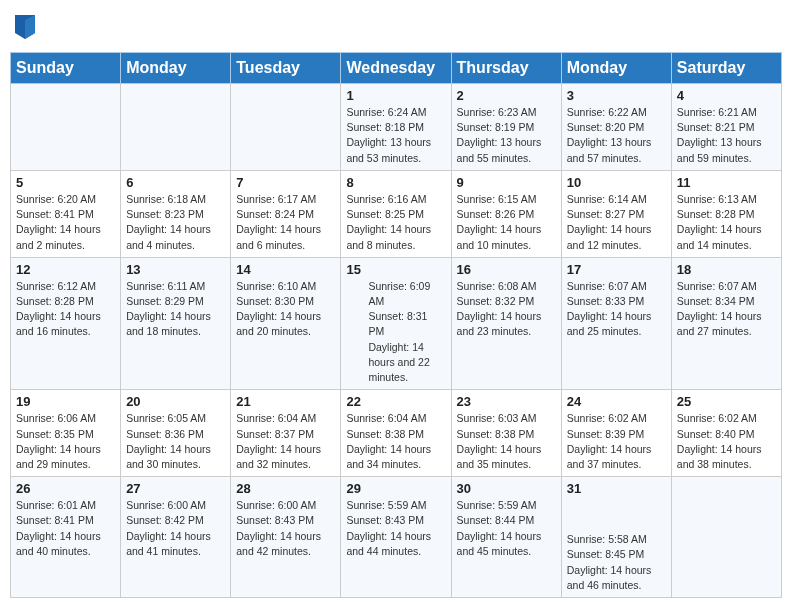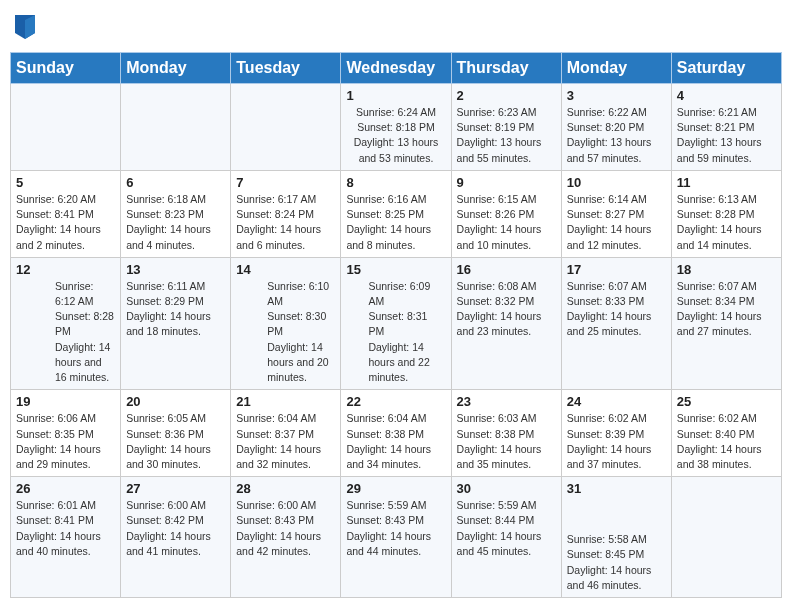--- a/index.html
+++ b/index.html
@@ -120,21 +120,21 @@
         <th>Saturday</th>
       </tr>
   </thead>
   <tbody id="calendar-body">
   <tr>
         <td class="empty-cell"></td>
         <td class="empty-cell"></td>
         <td class="empty-cell"></td>
         <td>
           <div class="day-number">1</div>
-          <div class="day-info" style="white-space: pre-line; text-align: center;">Sunrise: 6:24 AM
+          <div class="day-info" style="white-space: pre-line;">Sunrise: 6:24 AM
 Sunset: 8:18 PM
 Daylight: 13 hours and 53 minutes.</div>
         </td>
         <td>
           <div class="day-number">2</div>
           <div class="day-info" style="white-space: pre-line;">Sunrise: 6:23 AM
 Sunset: 8:19 PM
 Daylight: 13 hours and 55 minutes.</div>
         </td>
         <td>
@@ -190,33 +190,33 @@
         <td>
           <div class="day-number">11</div>
           <div class="day-info" style="white-space: pre-line;">Sunrise: 6:13 AM
 Sunset: 8:28 PM
 Daylight: 14 hours and 14 minutes.</div>
         </td>
       </tr>
       <tr>
         <td>
           <div class="day-number">12</div>
-          <div class="day-info" style="white-space: pre-line; margin-left: 39px;">Sunrise: 6:12 AM
+          <div class="day-info" style="white-space: pre-line;">Sunrise: 6:12 AM
 Sunset: 8:28 PM
 Daylight: 14 hours and 16 minutes.</div>
         </td>
         <td>
           <div class="day-number">13</div>
           <div class="day-info" style="white-space: pre-line;">Sunrise: 6:11 AM
 Sunset: 8:29 PM
 Daylight: 14 hours and 18 minutes.</div>
         </td>
         <td>
           <div class="day-number">14</div>
-          <div class="day-info" style="white-space: pre-line; margin-left: 31px;">Sunrise: 6:10 AM
+          <div class="day-info" style="white-space: pre-line;">Sunrise: 6:10 AM
 Sunset: 8:30 PM
 Daylight: 14 hours and 20 minutes.</div>
         </td>
         <td>
           <div class="day-number">15</div>
           <div class="day-info" style="white-space: pre-line; margin-left: 22px;">Sunrise: 6:09 AM
 Sunset: 8:31 PM
 Daylight: 14 hours and 22 minutes.</div>
         </td>
         <td>

